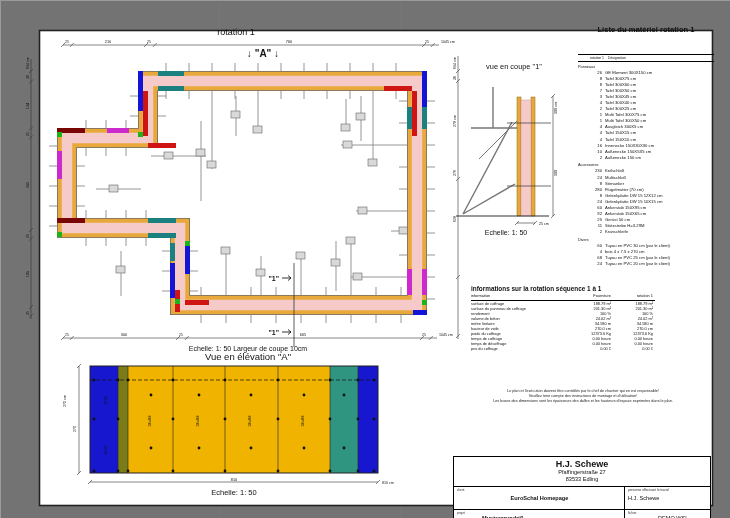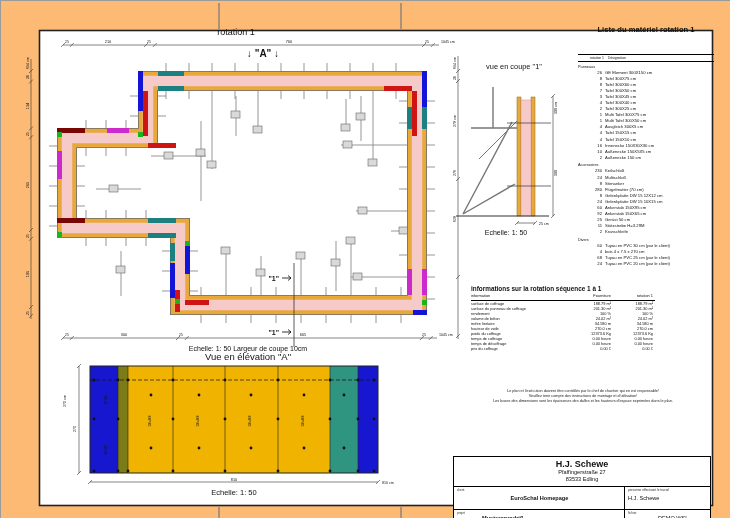--- a/index.html
+++ b/index.html
@@ -1,16 +1,16 @@
 <!DOCTYPE html>
 <html><head>
 <meta charset="utf-8">
 <style>
   html,body{margin:0;padding:0;background:#e9e9e7;}
-  .screen{position:relative;width:730px;height:518px;background:#fdba74;overflow:hidden;
+  .screen{position:relative;width:730px;height:518px;background:#737373;overflow:hidden;
           border-top:1px solid #9a9a9a;border-left:1px solid #9a9a9a;
           font-family:"Liberation Sans", sans-serif;color:#111;}
   svg text{font-family:"Liberation Sans", sans-serif;fill:#111;}
   .overlay{position:absolute;}
 
   
   .materials{left:577px;top:24px;width:136px;}
   .materials .m-title{font-size:7.6px;font-weight:bold;text-align:center;margin-bottom:20px;}
   .materials .m-cols{display:flex;font-size:3.4px;border-top:.5px solid #000;border-bottom:.5px solid #000;
                      padding:1px 0;margin-bottom:2px;}

